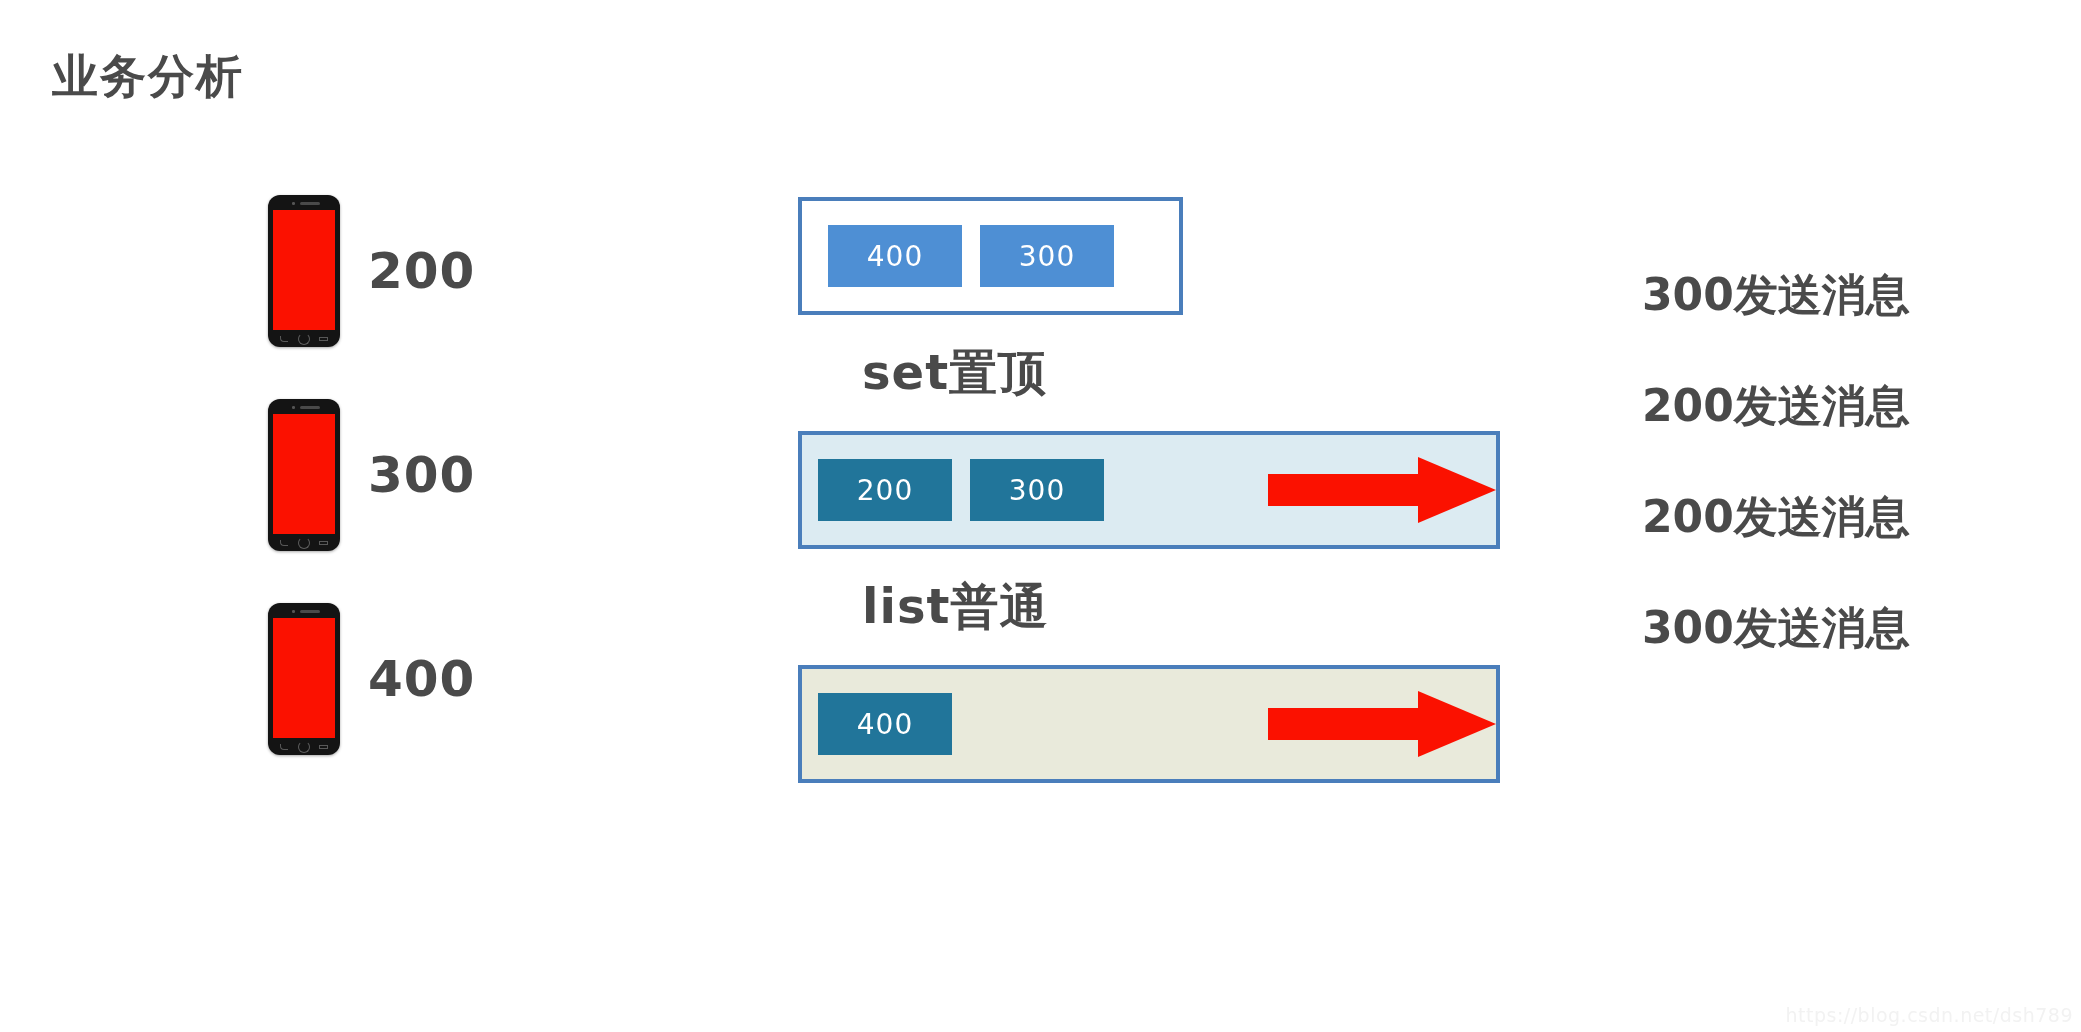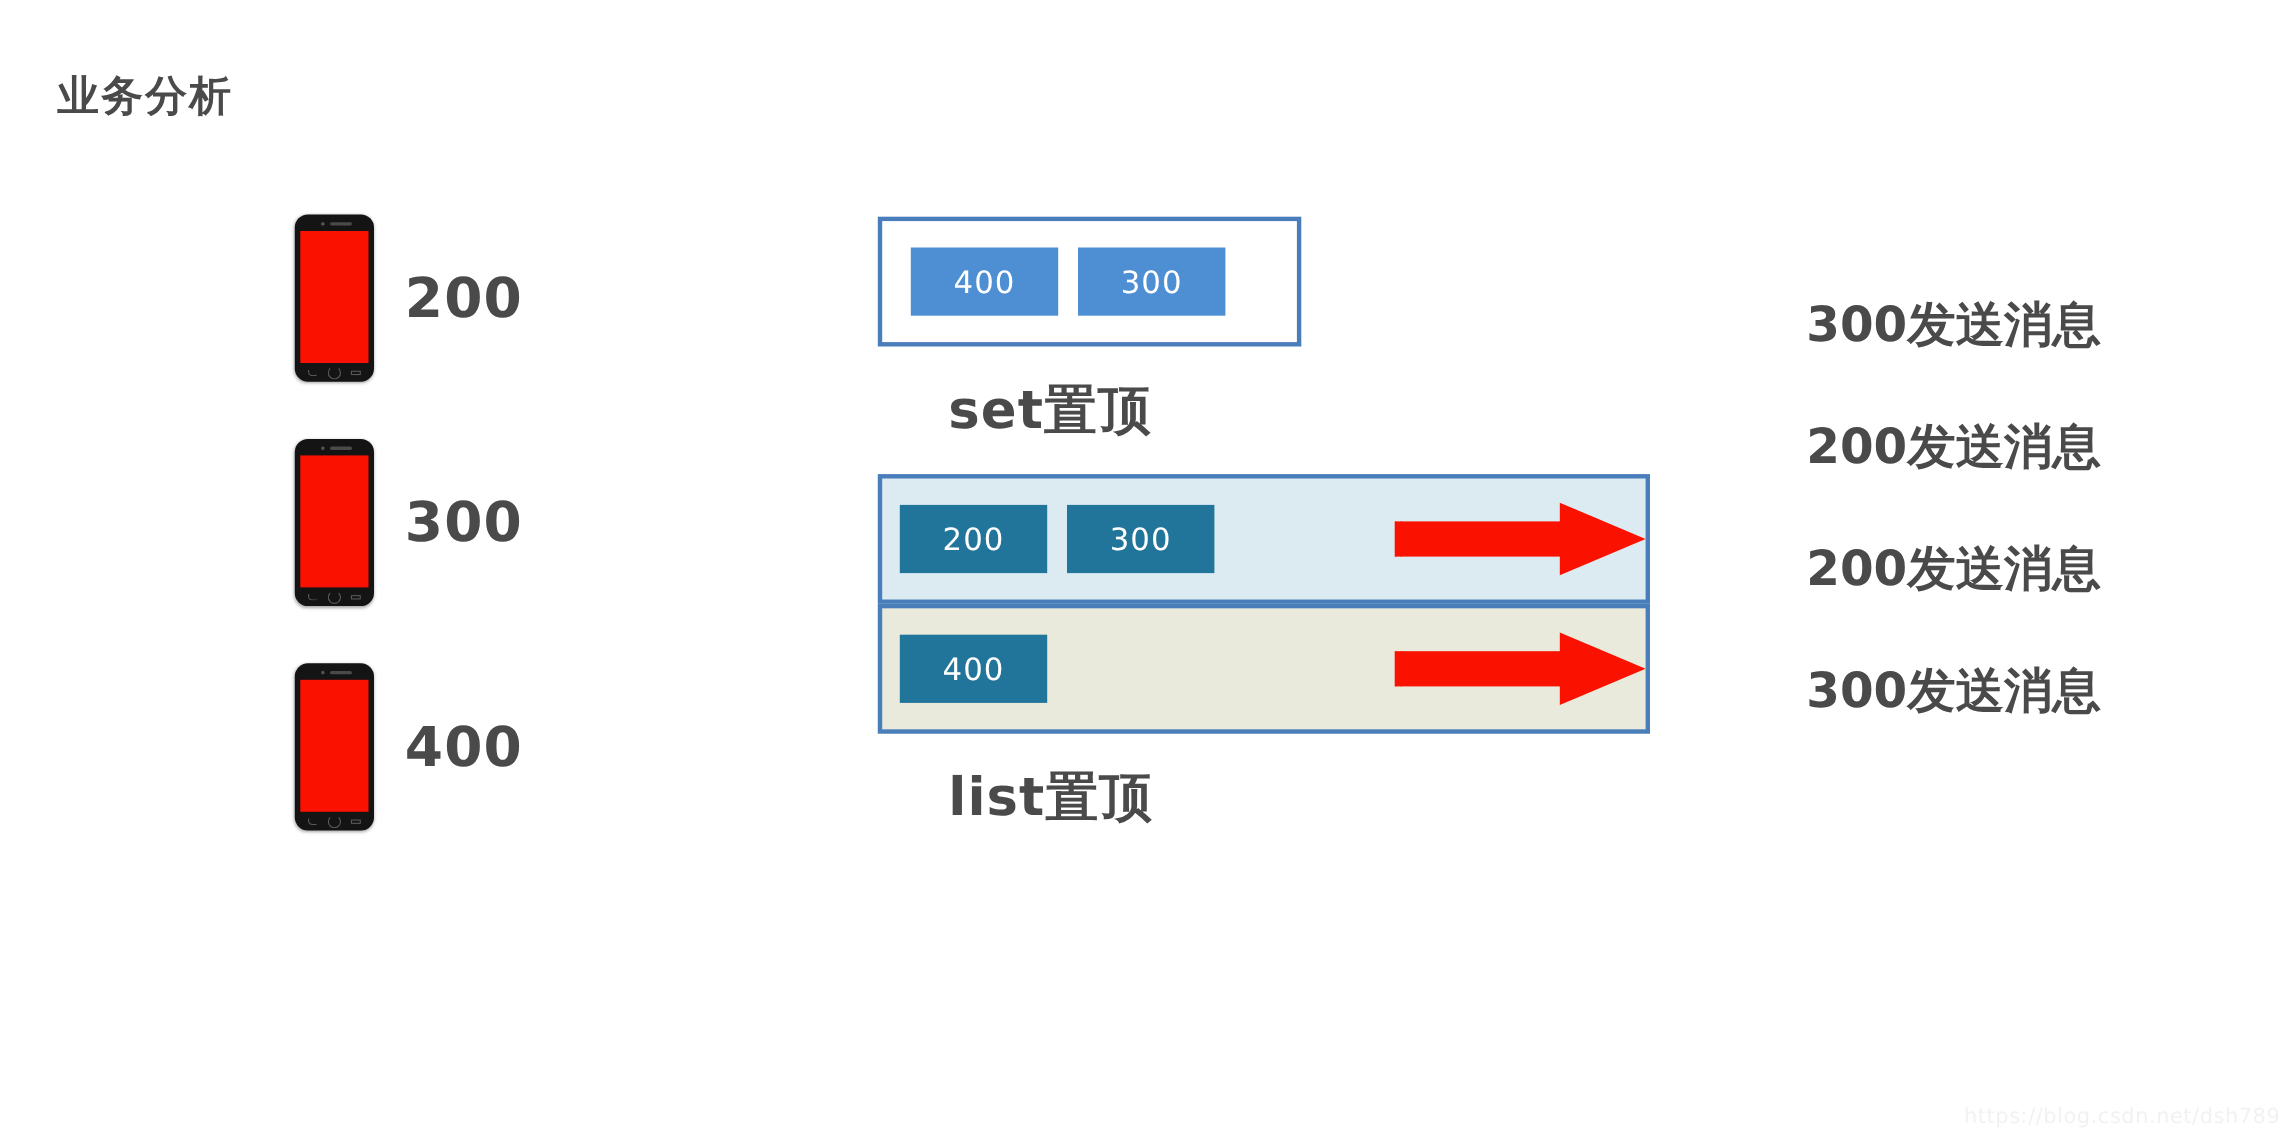--- a/index.html
+++ b/index.html
@@ -10,22 +10,22 @@
   body {
     width: 2081px; height: 1032px;
     position: relative;
     overflow: hidden;
     font-family: "DejaVu Sans", "Liberation Sans", sans-serif;
   }
 
   
   .page-title {
     position: absolute;
-    left: 52px; top: 62px;
-    font-size: 38px;
+    left: 52px; top: 46px;
+    font-size: 46px;
     font-weight: 700;
     color: #4a4a4a;
     letter-spacing: 2px;
   }
 
   
   .phone-col {
     position: absolute;
     left: 268px; top: 195px;
     width: 260px;
@@ -280,31 +280,31 @@
   <div class="box list-normal-box">
     <div class="cell teal">200</div>
     <div class="cell teal">300</div>
     <div class="arrow">
       <div class="arrow-tail-stripe" style="left:0px;"></div>
       <div class="arrow-tail-stripe" style="left:5px;"></div>
       <div class="arrow-shaft"></div>
       <div class="arrow-head"></div>
     </div>
   </div>
+  <div class="caption">list普通</div>
 
   <div class="box list-top-box">
     <div class="cell teal">400</div>
     <div class="arrow">
       <div class="arrow-tail-stripe" style="left:0px;"></div>
       <div class="arrow-tail-stripe" style="left:5px;"></div>
       <div class="arrow-shaft"></div>
       <div class="arrow-head"></div>
     </div>
   </div>
-  <div class="caption">list置顶</div>
 
 </div>
 
 <div class="msg-col">
   <div class="msg-line">300发送消息</div>
   <div class="msg-line">200发送消息</div>
   <div class="msg-line">200发送消息</div>
   <div class="msg-line">300发送消息</div>
 </div>
 

